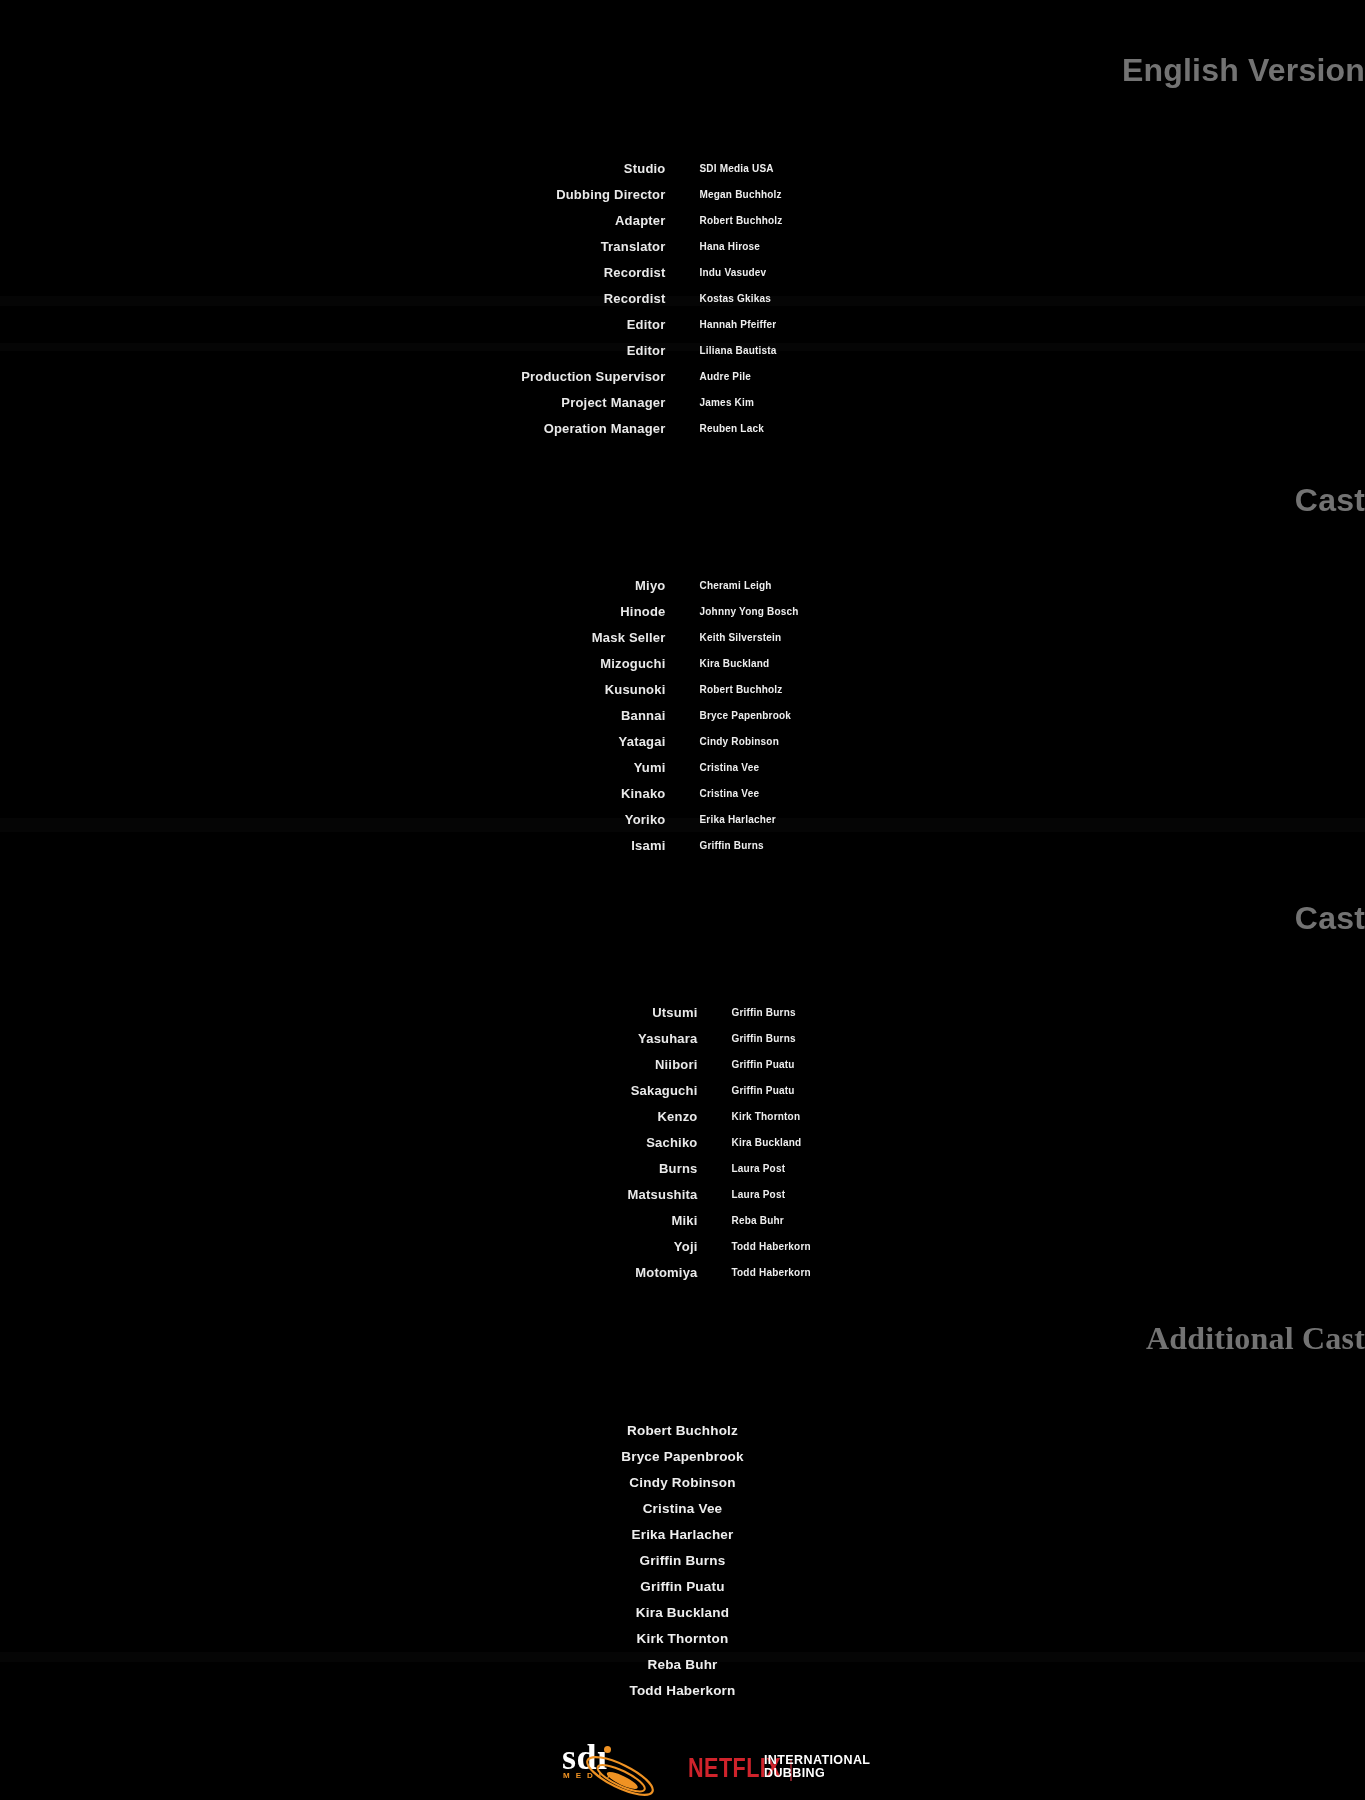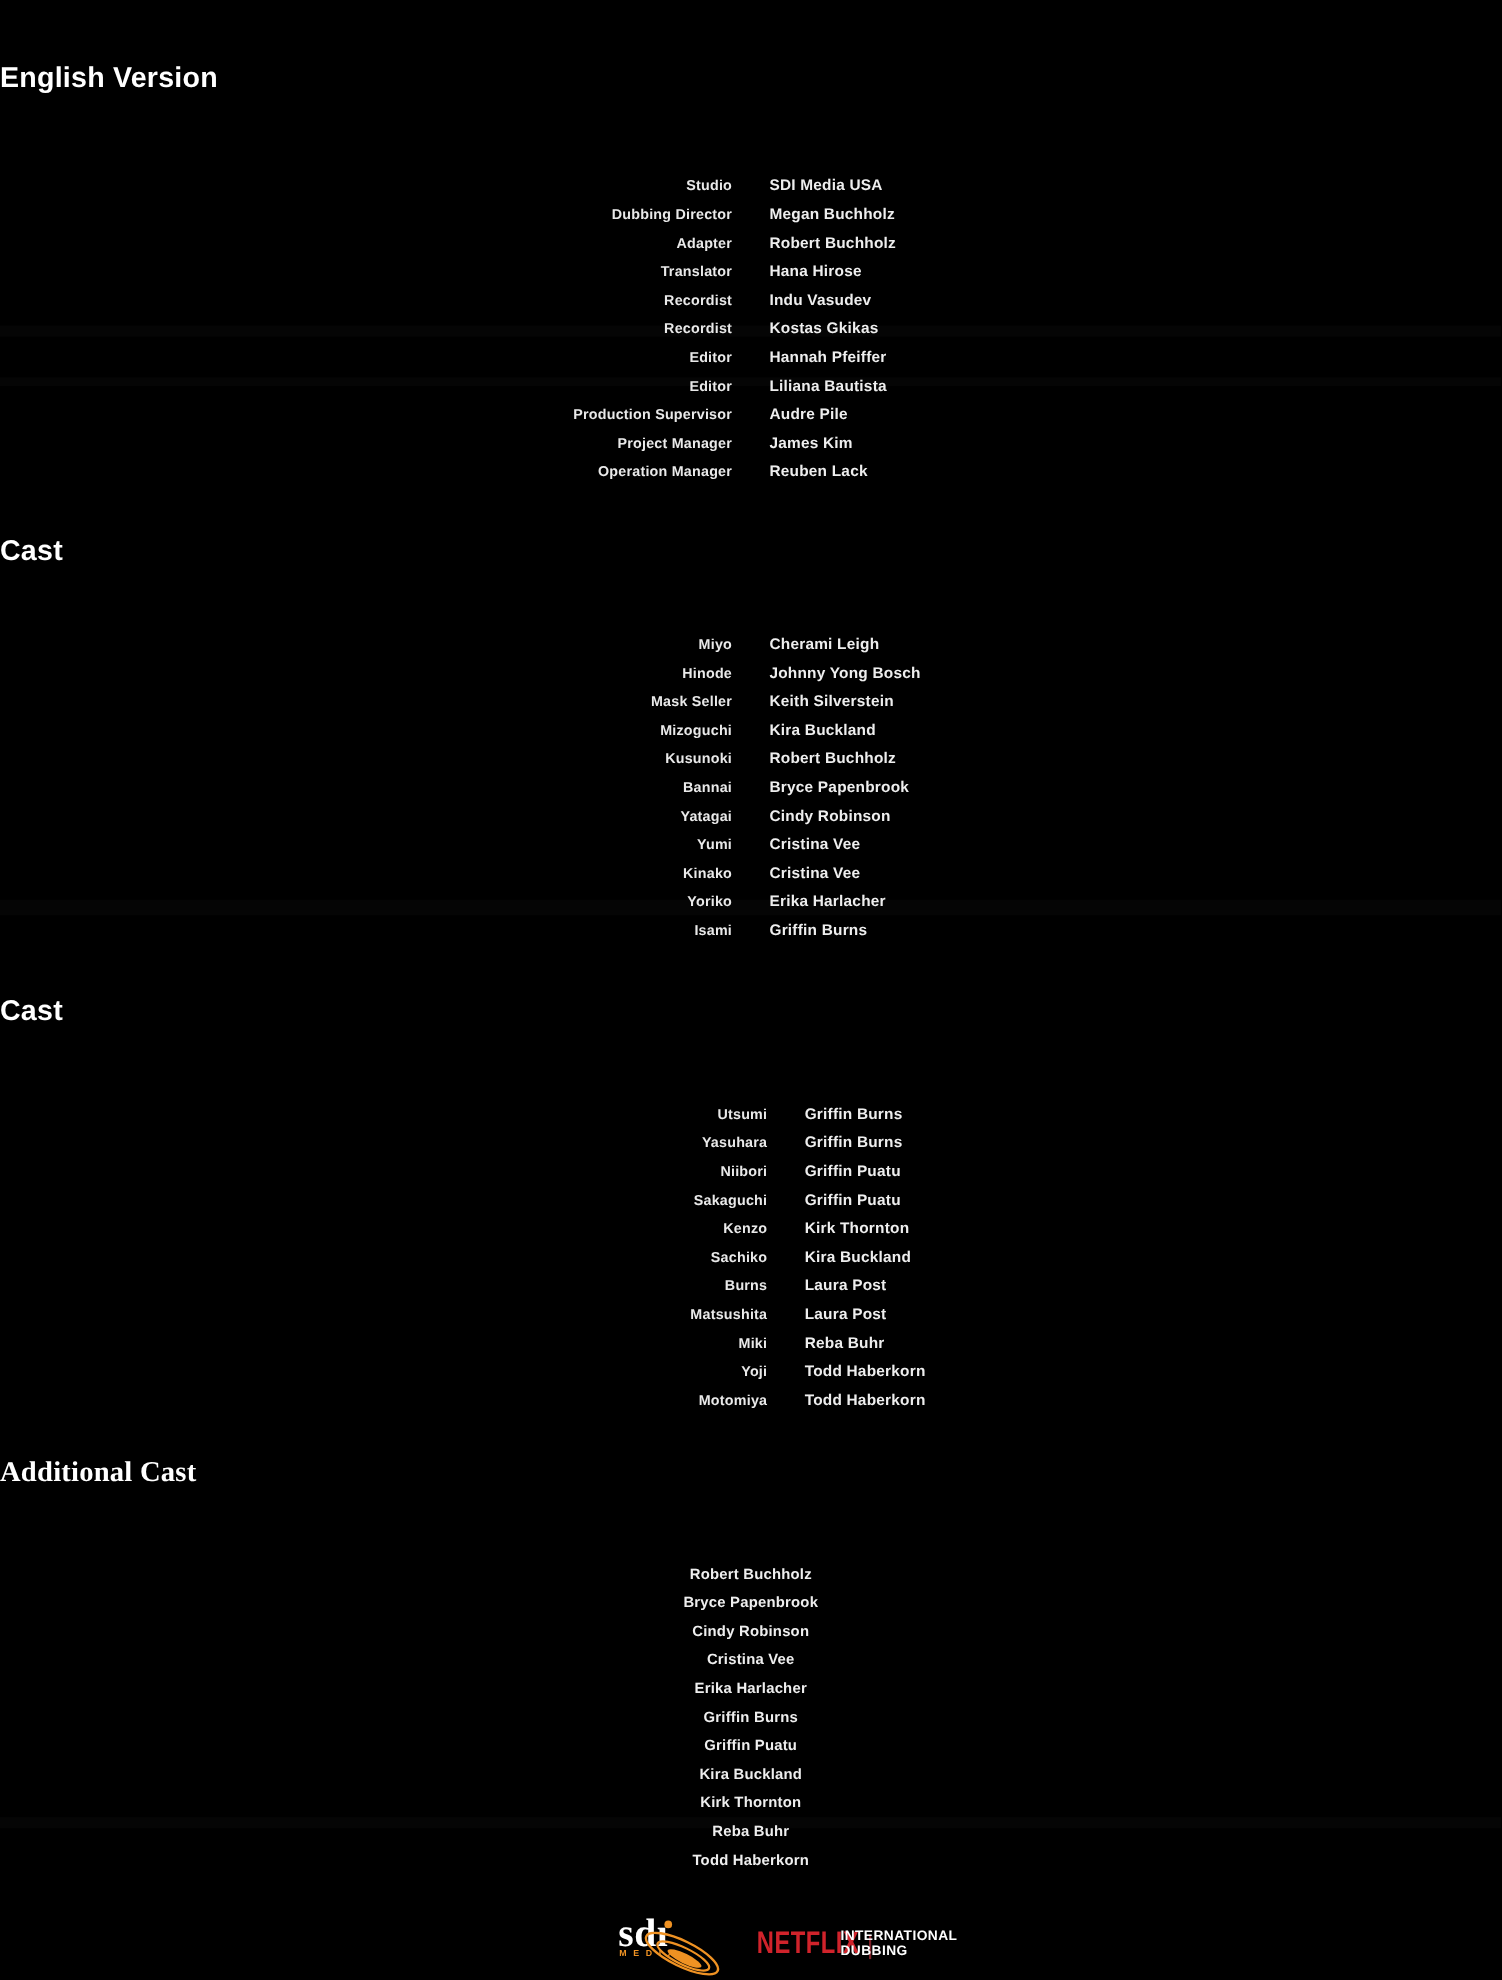--- a/index.html
+++ b/index.html
@@ -2,34 +2,34 @@
 <html><head>
 <meta charset="utf-8">
 <style>
   html,body{margin:0;padding:0;background:#000;}
   .frame{
     position:relative;width:1365px;height:1800px;background:#000000;
     overflow:hidden;font-family:"Liberation Sans",sans-serif;
   }
   .band{position:absolute;left:0;width:100%;background:rgba(255,255,255,0.018);pointer-events:none;}
   .heading{
-    position:absolute;left:0;width:100%;text-align:left;
-    color:#ffffff;font-size:26px;font-weight:700;line-height:30px;margin:0;
+    position:absolute;left:0;width:100%;text-align:right;
+    color:#737373;font-size:32px;font-weight:700;line-height:30px;margin:0;
     letter-spacing:0.2px;
   }
   .credit-table{position:absolute;left:0;width:100%;}
   .credit-row{
     display:grid;grid-template-columns:1fr 1fr;column-gap:34px;
     height:26px;align-items:center;
   }
   .credit-role{
     text-align:right;color:#e9e9e9;font-size:13px;font-weight:700;letter-spacing:0.2px;
   }
   .credit-name{
-    text-align:left;color:#eeeeee;font-size:14px;font-weight:700;letter-spacing:0.2px;
+    text-align:left;color:#eeeeee;font-size:10px;font-weight:700;letter-spacing:0.2px;
   }
   .name-list{position:absolute;left:0;width:100%;}
   .name-list .list-row{
     height:26px;display:flex;align-items:center;justify-content:center;
     color:#eeeeee;font-size:13.5px;font-weight:700;letter-spacing:0.2px;
   }
   
   .sdi-logo{position:absolute;left:558px;top:1742px;width:110px;height:58px;}
   .sdi-word{
     position:absolute;left:4px;top:0;color:#ffffff;

